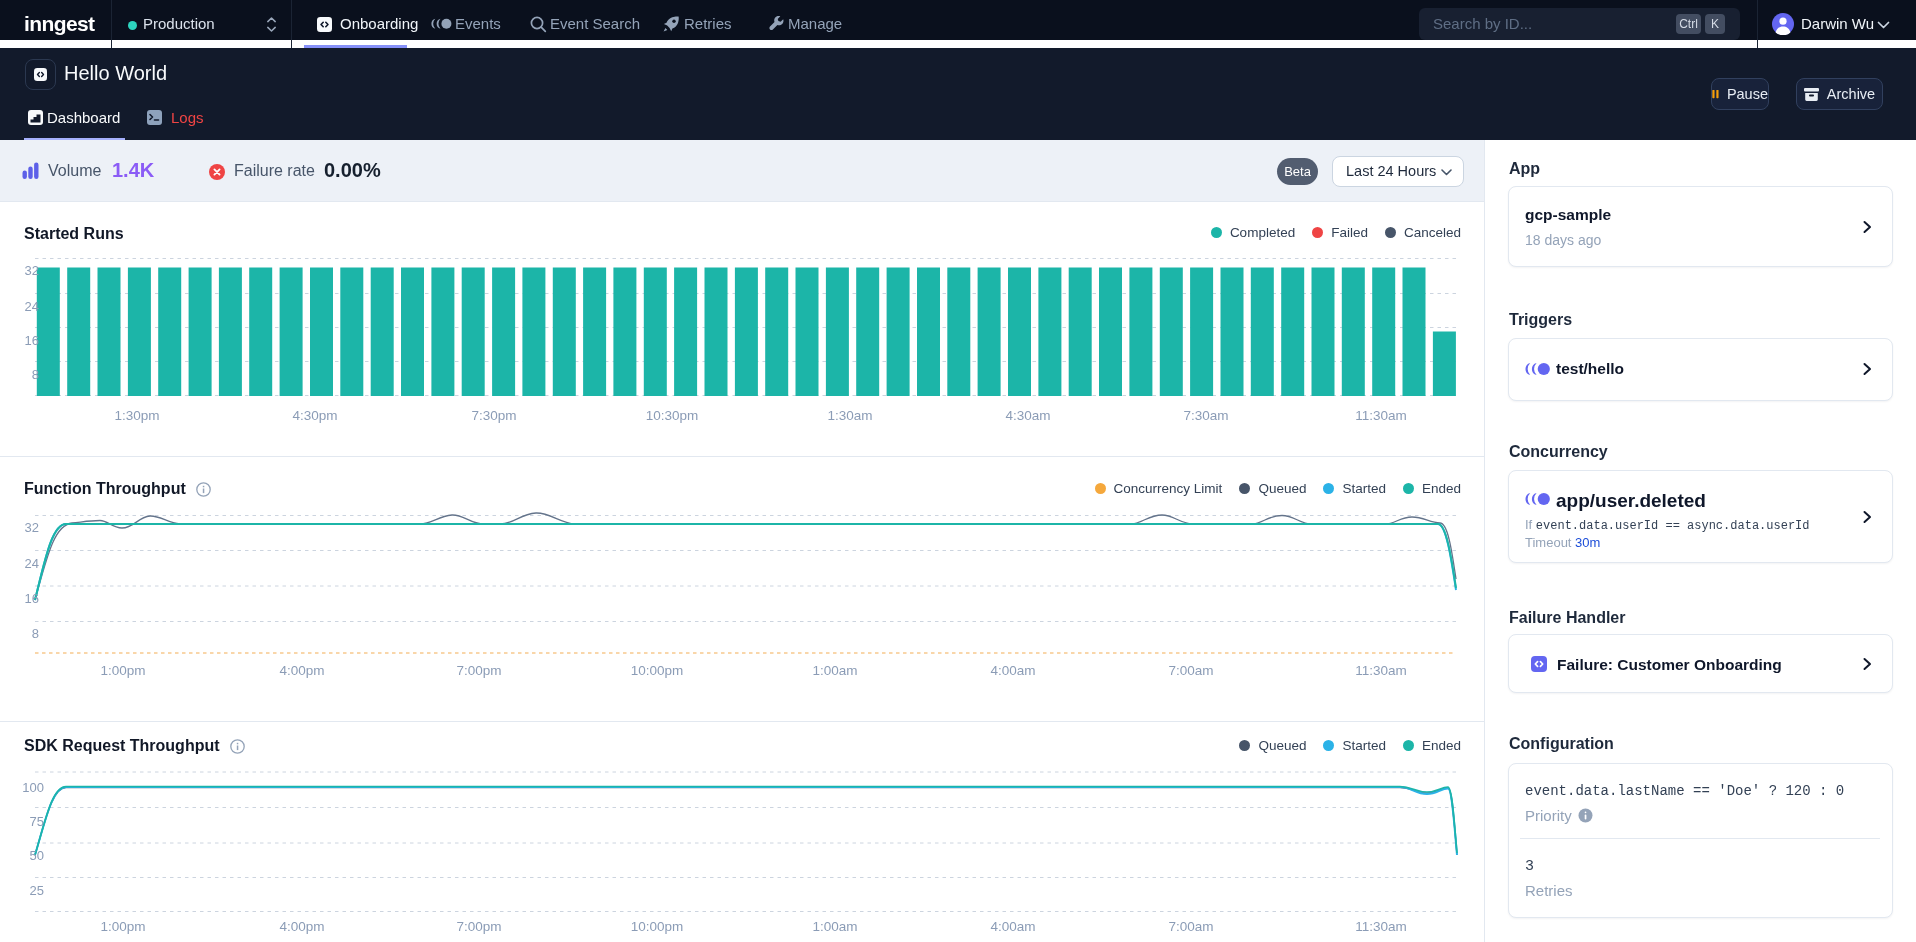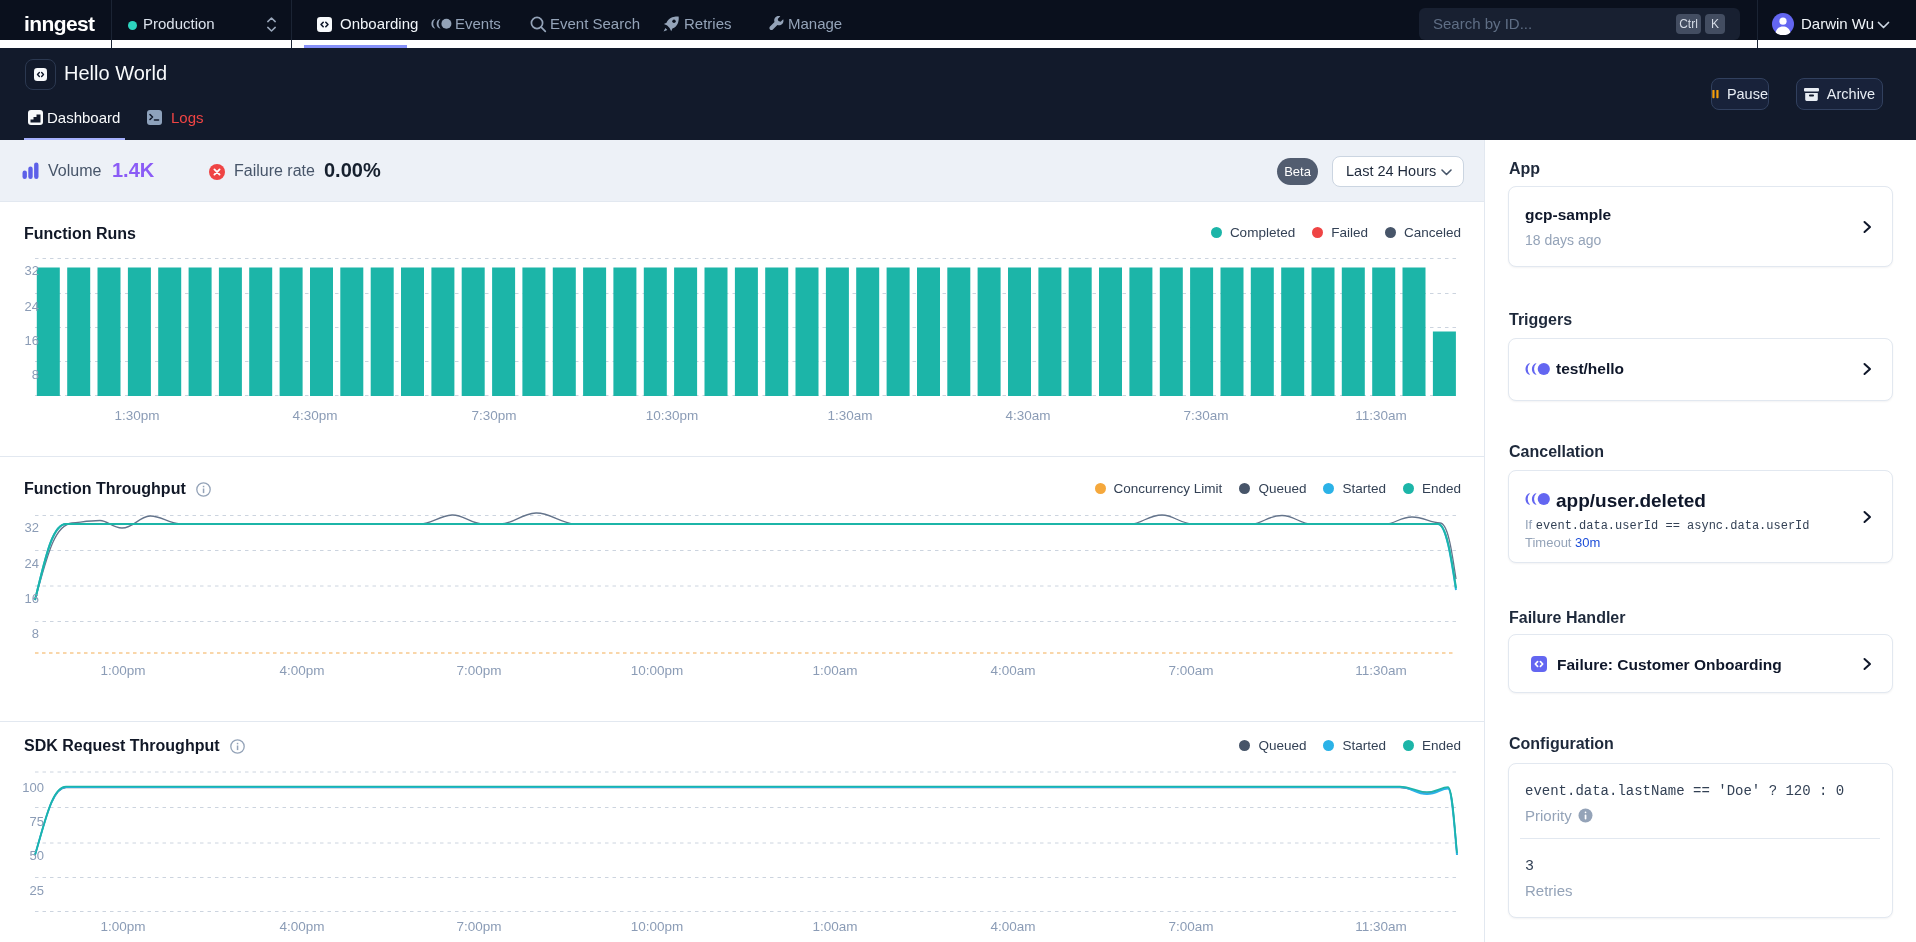--- a/index.html
+++ b/index.html
@@ -120,21 +120,21 @@
       <div class="abs" style="left:234px;top:22px;font-size:16px;color:#475569">Failure rate</div>
       <div class="abs" style="left:324px;top:19px;font-size:20px;font-weight:700;color:#16202e">0.00%</div>
       <div class="abs" style="left:1277px;top:18px;width:41px;height:27px;border-radius:14px;background:#525d70;color:#fff;font-size:13px;text-align:center;line-height:27px">Beta</div>
       <div class="abs" style="left:1332px;top:16px;width:132px;height:31px;background:#fff;border:1px solid #cbd5e1;border-radius:8px"></div>
       <div class="abs" style="left:1346px;top:16px;height:31px;line-height:31px;font-size:14.5px;font-weight:500;color:#1e293b">Last 24 Hours</div>
       <svg class="abs" style="left:1441px;top:29px" width="11" height="7" viewBox="0 0 11 7">
         <path d="M1 1 L5.5 5.5 L10 1" fill="none" stroke="#475569" stroke-width="1.6" stroke-linecap="round" stroke-linejoin="round"></path>
       </svg>
     </div>
     <div class="sect" style="top:62px;height:255px;border-bottom:1px solid #e2e8f0">
-      <div class="sect-title" style="top:23px">Function Runs</div>
+      <div class="sect-title" style="top:23px">Started Runs</div>
       <div class="legend" style="top:23px">
         <div class="it"><div class="dot" style="background:#1cb5a8"></div>Completed</div>
         <div class="it"><div class="dot" style="background:#ef4444"></div>Failed</div>
         <div class="it"><div class="dot" style="background:#475569"></div>Canceled</div>
       </div>
       <svg class="abs" style="left:0;top:0" width="1484" height="255">
         <line x1="35" y1="56.5" x2="1456" y2="56.5" stroke="#ccd4df" stroke-width="1" stroke-dasharray="3.5 4"></line>
         <line x1="35" y1="91.5" x2="1456" y2="91.5" stroke="#ccd4df" stroke-width="1" stroke-dasharray="3.5 4"></line>
         <line x1="35" y1="125.5" x2="1456" y2="125.5" stroke="#ccd4df" stroke-width="1" stroke-dasharray="3.5 4"></line>
         <line x1="35" y1="159.5" x2="1456" y2="159.5" stroke="#ccd4df" stroke-width="1" stroke-dasharray="3.5 4"></line>
@@ -281,21 +281,21 @@
       <div class="card" style="top:198px;height:63px"></div>
       <svg class="abs" style="left:40px;top:222px" width="25.0" height="14.0" viewBox="0 0 25 14">
         <path d="M5.2 0.9 A 6.3 6.3 0 0 0 5.2 13.1 A 8.6 8.6 0 0 1 5.2 0.9 Z" fill="#6366f1"></path>
         <path d="M11.6 0.9 A 6.3 6.3 0 0 0 11.6 13.1 A 8.6 8.6 0 0 1 11.6 0.9 Z" fill="#6366f1"></path>
         <circle cx="18.8" cy="7" r="6.1" fill="#6366f1"></circle>
       </svg>
       <div class="abs" style="left:71px;top:220px;font-size:15.5px;font-weight:700;color:#0f172a">test/hello</div>
       <svg class="abs" style="left:376px;top:222px" width="12.0" height="14.0" viewBox="0 0 12 14">
         <path d="M3.5 2 L9 7 L3.5 12" fill="none" stroke="#0f172a" stroke-width="2.0" stroke-linecap="round" stroke-linejoin="round"></path>
       </svg>
-      <div class="shead" style="top:303px">Cancellation</div>
+      <div class="shead" style="top:303px">Concurrency</div>
       <div class="card" style="top:330px;height:93px"></div>
       <svg class="abs" style="left:40px;top:352px" width="25.0" height="14.0" viewBox="0 0 25 14">
         <path d="M5.2 0.9 A 6.3 6.3 0 0 0 5.2 13.1 A 8.6 8.6 0 0 1 5.2 0.9 Z" fill="#6366f1"></path>
         <path d="M11.6 0.9 A 6.3 6.3 0 0 0 11.6 13.1 A 8.6 8.6 0 0 1 11.6 0.9 Z" fill="#6366f1"></path>
         <circle cx="18.8" cy="7" r="6.1" fill="#6366f1"></circle>
       </svg>
       <div class="abs" style="left:71px;top:350px;font-size:19px;font-weight:700;color:#0f172a">app/user.deleted</div>
       <div class="abs" style="left:40px;top:377px;font-size:13px;color:#94a3b8">If <span class="mono" style="color:#334155;font-size:12px">event.data.userId == async.data.userId</span></div>
       <div class="abs" style="left:40px;top:395px;font-size:13px;color:#94a3b8">Timeout <span style="color:#1d4ed8;font-weight:400">30m</span></div>
       <svg class="abs" style="left:376px;top:370px" width="12.0" height="14.0" viewBox="0 0 12 14">

